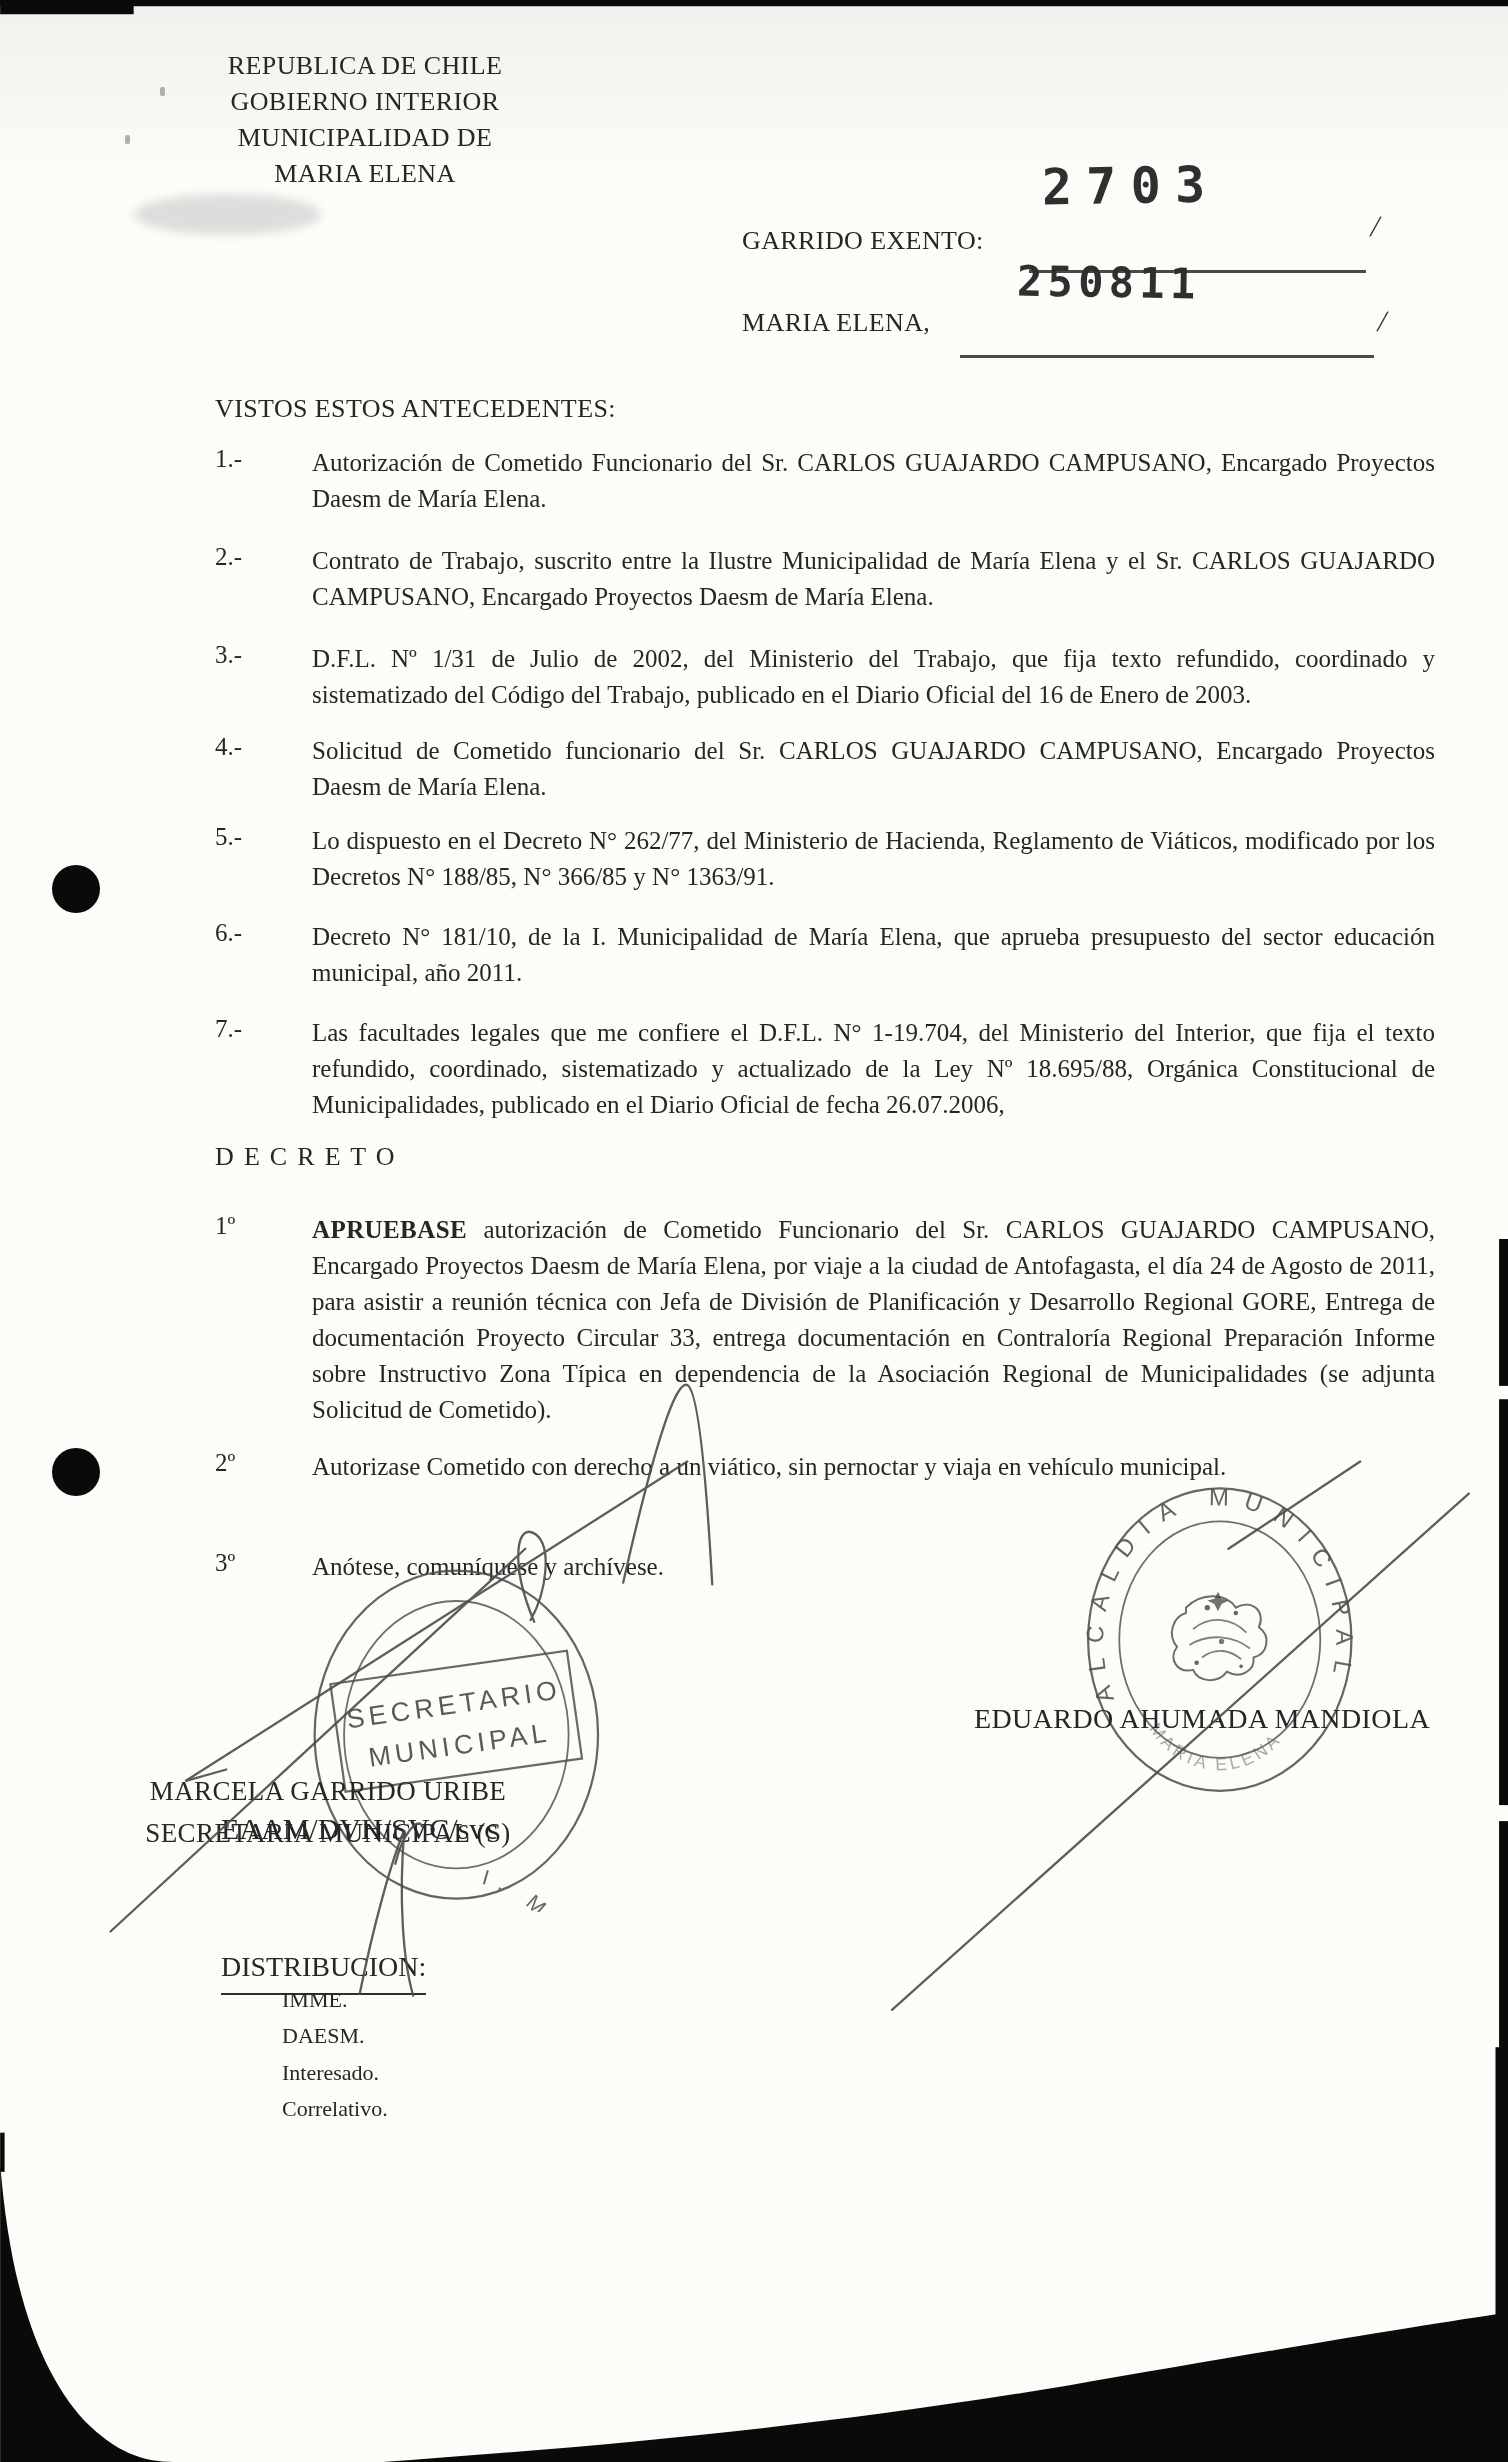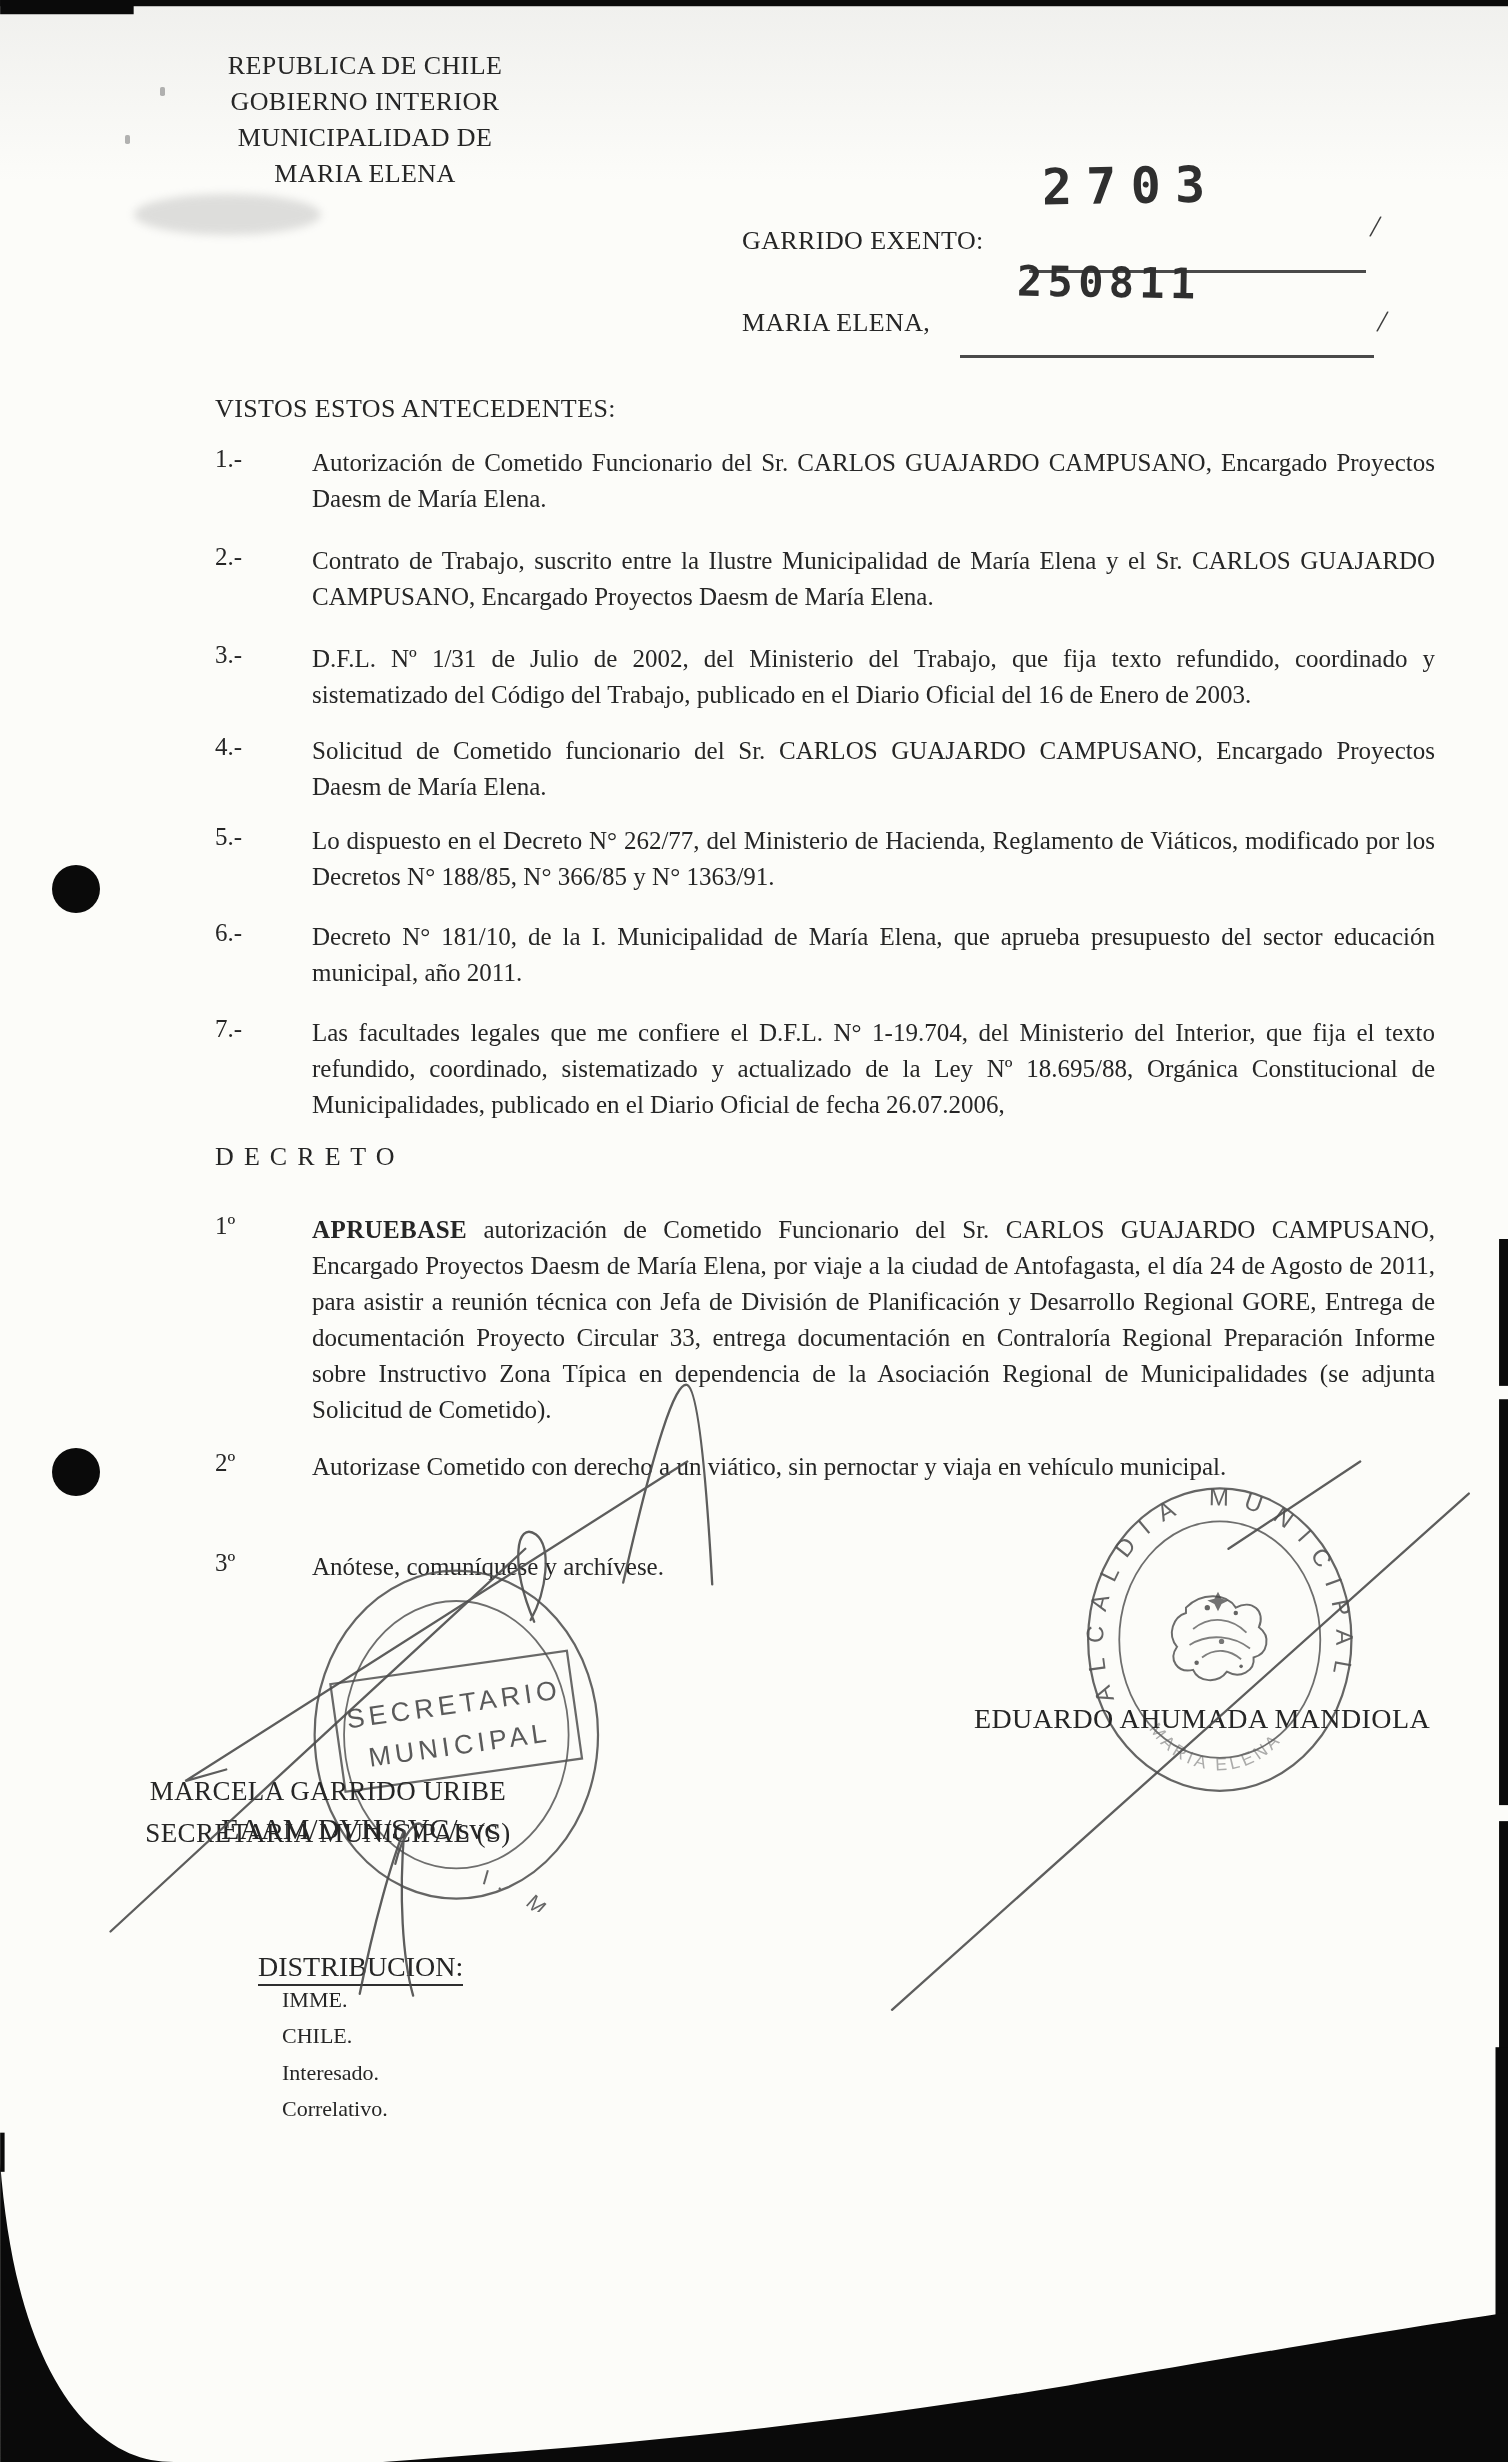--- a/index.html
+++ b/index.html
@@ -38,21 +38,21 @@
   .lead-bold{font-weight:bold;letter-spacing:0.4px;}
 
   .sig-name{text-align:center;font-size:27px;letter-spacing:0.4px;}
   .sig-left-name{left:119px;top:1776px;width:418px;}
   .sig-left-title{left:119px;top:1818px;width:418px;}
   .sig-right-name{left:926px;top:1703px;width:552px;font-size:28px;}
   .sig-right-title{left:926px;top:1745px;width:552px;font-size:28px;}
 
   .initials{left:221px;top:1812px;font-size:30px;}
   .distribution-label{left:221px;top:1951px;font-size:28px;}
-  .distribution-label span{border-bottom:2.7px solid #2f2f2f;padding-bottom:2px;margin-left:37px;}
+  .distribution-label span{border-bottom:2.7px solid #2f2f2f;padding-bottom:11px;}
   .dist-item{left:282px;font-size:22px;}
   .di0{top:1987px}.di1{top:2023px}.di2{top:2060px}.di3{top:2096px}
 
   .stamp-svg{pointer-events:none;}
   .overlay-svg{left:0;top:0;pointer-events:none;}
   .hole-dot{width:48px;height:48px;border-radius:50%;background:#0a0a0a;}
   .dot1{left:52px;top:865px;}
   .dot2{left:52px;top:1448px;}
 </style>
 </head>
@@ -153,21 +153,21 @@
     </g>
   </svg>
 
   <div class="abs sig-name sig-left-name">MARCELA GARRIDO URIBE</div>
   <div class="abs sig-name sig-left-title">SECRETARIA MUNICIPAL (S)</div>
   <div class="abs sig-name sig-right-name">EDUARDO AHUMADA MANDIOLA</div>
 
   <div class="abs initials">EAAM/DVH/SVC/svc</div>
   <div class="abs distribution-label"><span>DISTRIBUCION:</span></div>
   <div class="abs dist-item di0">IMME.</div>
-  <div class="abs dist-item di1">CHILE.</div>
+  <div class="abs dist-item di1">DAESM.</div>
   <div class="abs dist-item di2">Interesado.</div>
   <div class="abs dist-item di3">Correlativo.</div>
 
   <svg class="abs overlay-svg" width="1509" height="2462" viewBox="0 0 1695 2766">
     <g fill="none" stroke="#4c4c4c" stroke-width="2.6" opacity=".9" stroke-linecap="round">
       <path d="M 772 1642 L 208 2001 L 254 1988"></path>
       <path d="M 590 1740 L 124 2170"></path>
       <path d="M 700 1778 Q 752 1548 772 1556 Q 788 1564 800 1780"></path>
       <path d="M 600 1822 C 572 1756 580 1708 602 1724 C 620 1738 614 1788 596 1820"></path>
       <path d="M 404 2240 C 420 2160 440 2090 454 2056 C 448 2130 452 2200 464 2242"></path>

